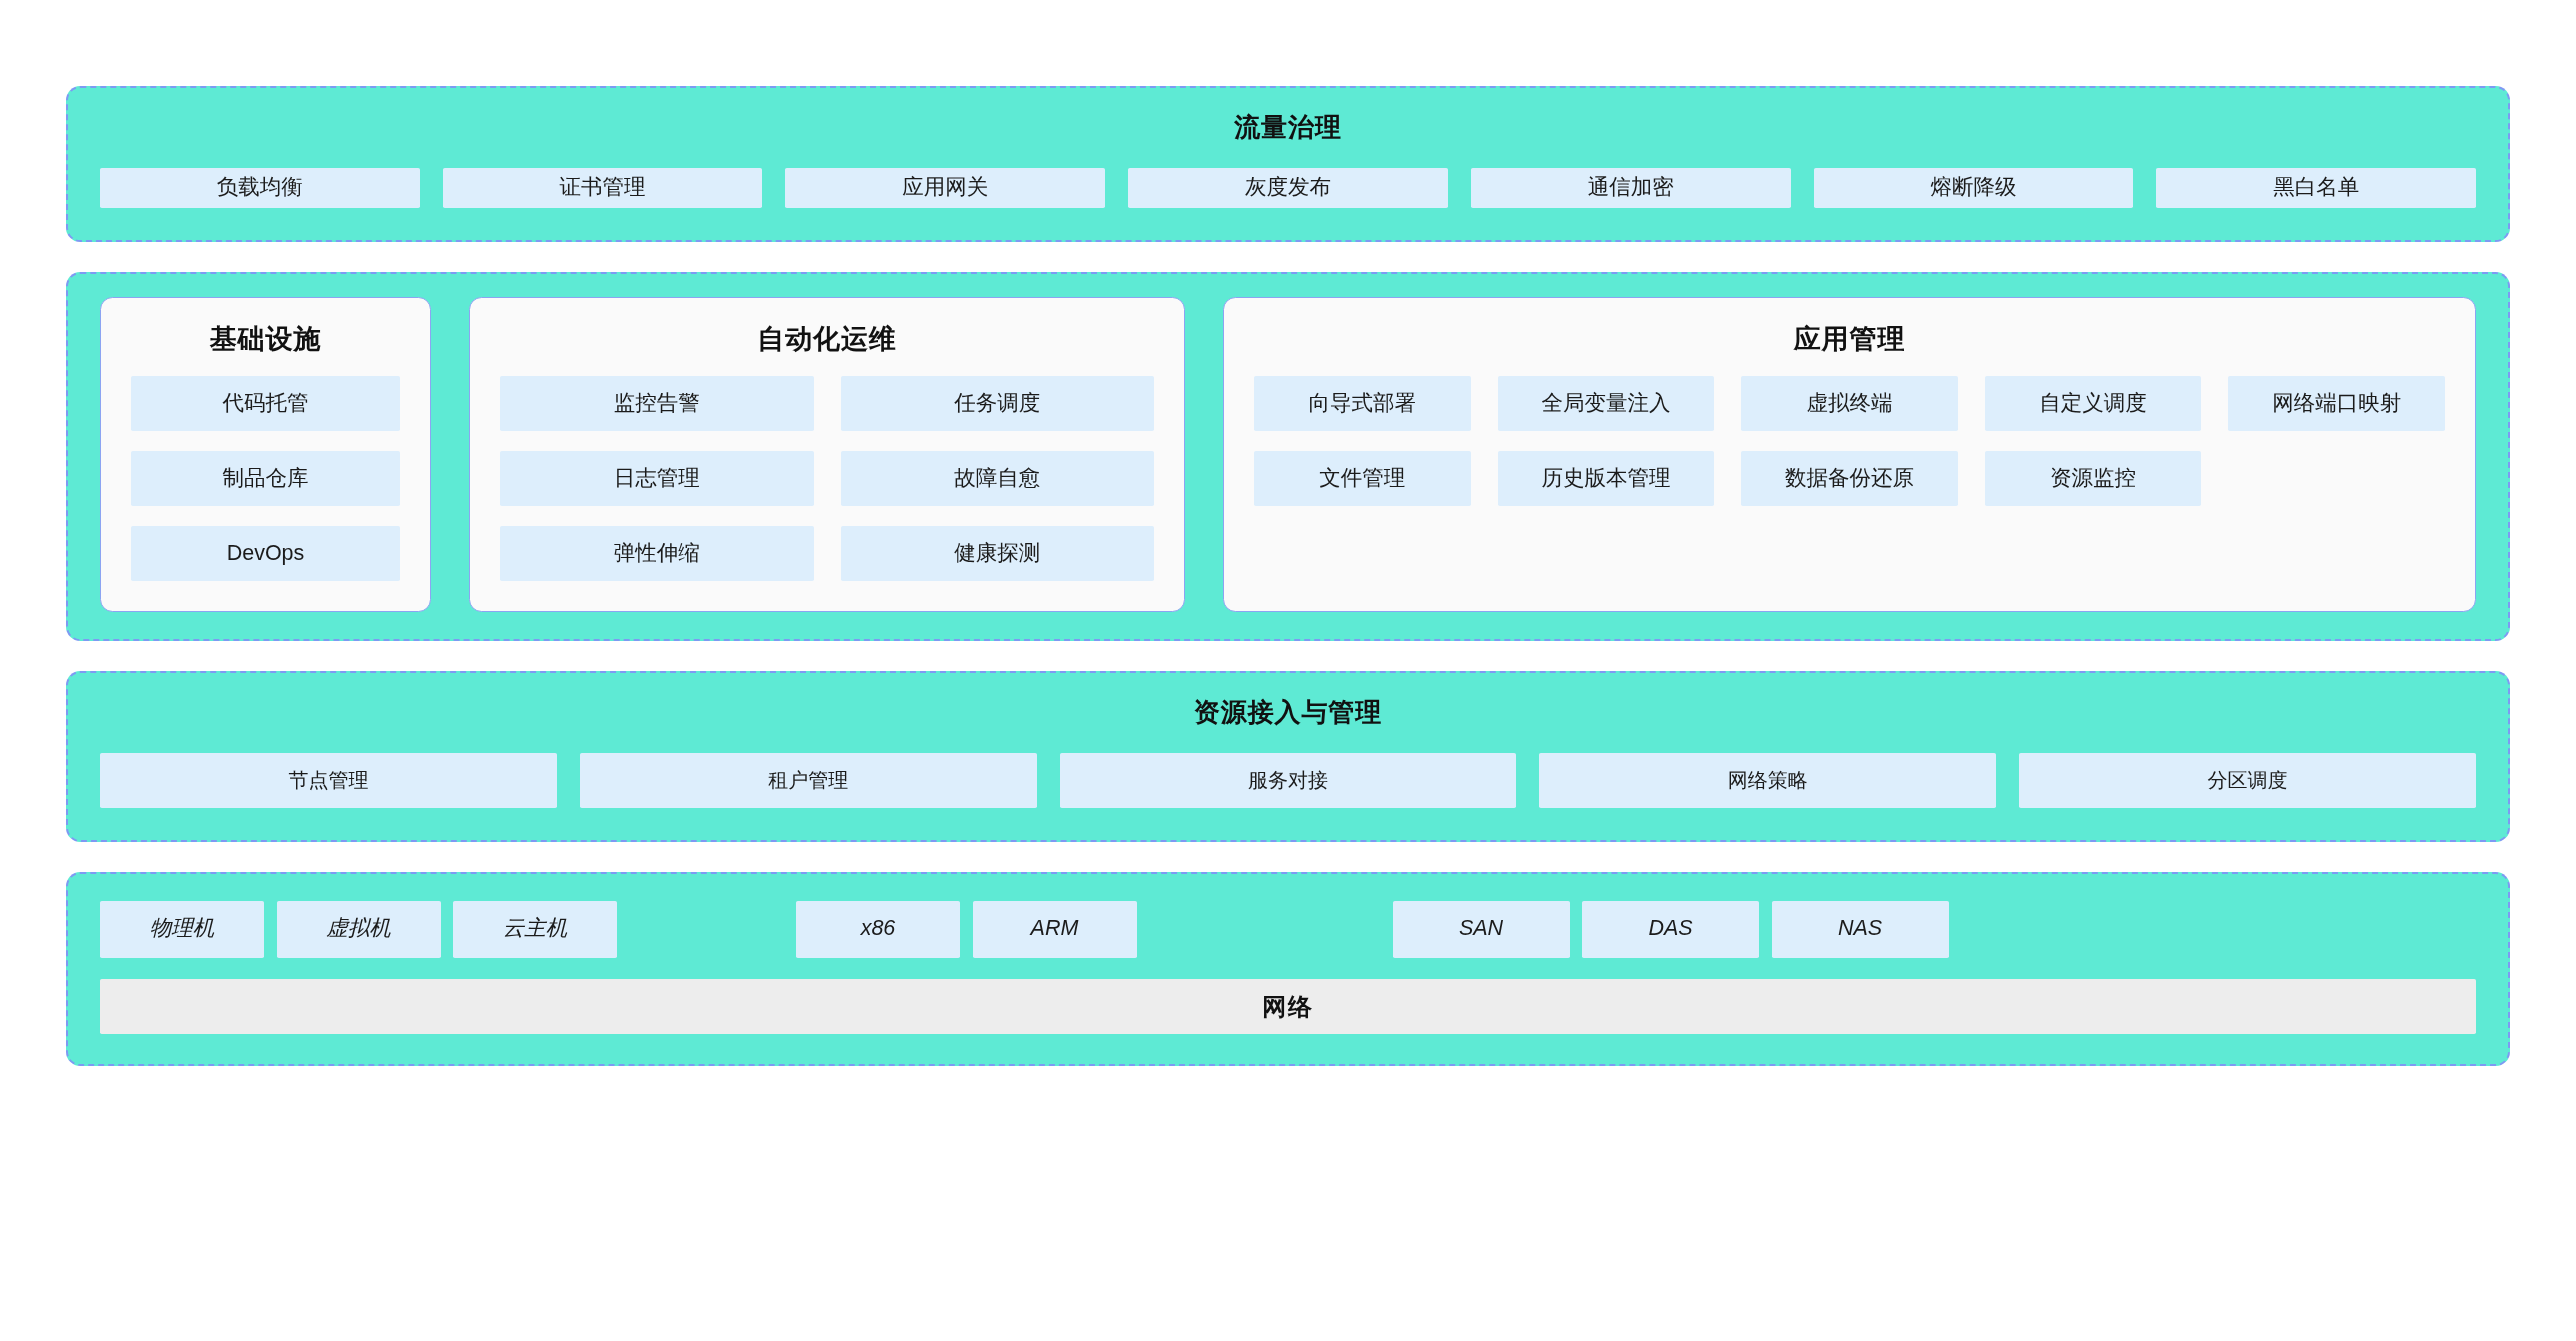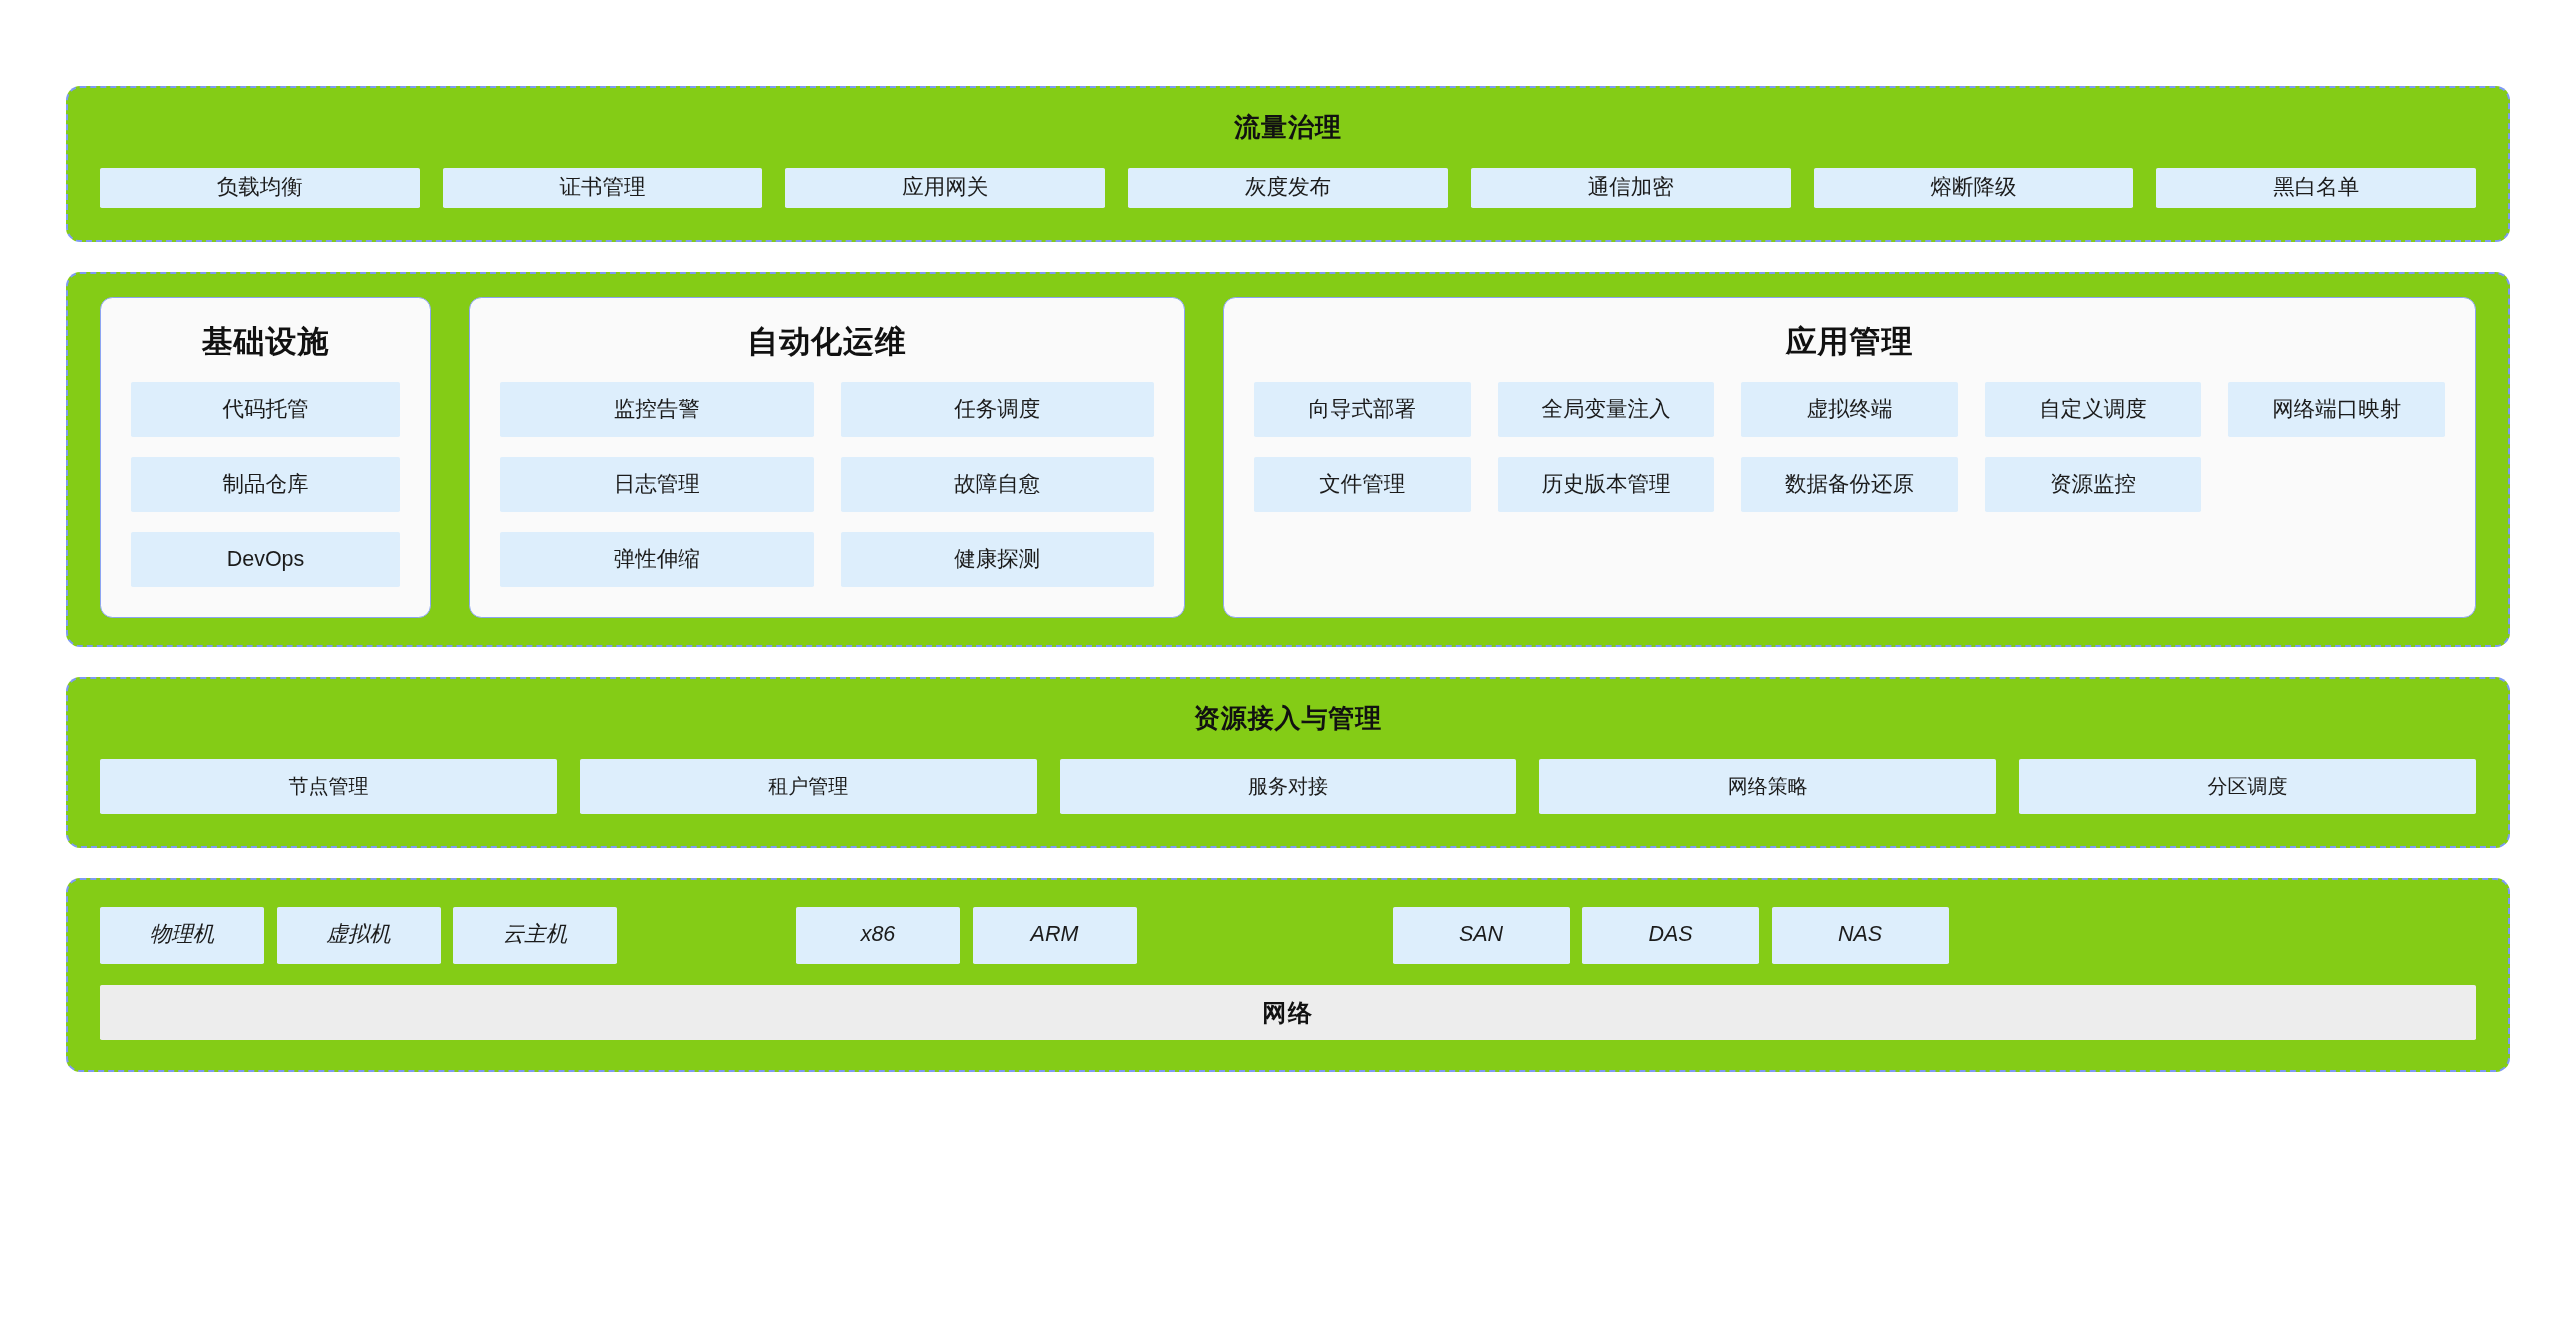--- a/index.html
+++ b/index.html
@@ -24,21 +24,21 @@
     display: flex;
     flex-direction: column;
     gap: 30px;
   }
 
   
   .section {
     box-sizing: border-box;
     border: 2.7px dashed #7e9af3;
     border-radius: 14.3px;
-    background: #84cc16;
+    background: #5eead4;
     padding: 23px 32px 30px 32px;
   }
 
   .section-title {
     text-align: center;
     font-size: 26px;
     font-weight: bold;
     color: #111111;
     letter-spacing: 0.9px;
     line-height: 1.3;
@@ -85,21 +85,21 @@
     box-sizing: border-box;
     border: 1.8px solid #8ca4f2;
     border-radius: 12.5px;
     background: #fafafa;
     padding: 23px 30px 30px 30px;
     display: flex;
     flex-direction: column;
   }
   .panel-title {
     text-align: center;
-    font-size: 31px;
+    font-size: 27px;
     font-weight: bold;
     color: #111111;
     margin-bottom: 19.7px;
     letter-spacing: 0.9px;
   }
   .panel-grid {
     display: grid;
     gap: 19.7px 27px;
     flex: 1 1 auto;
     align-content: start;

